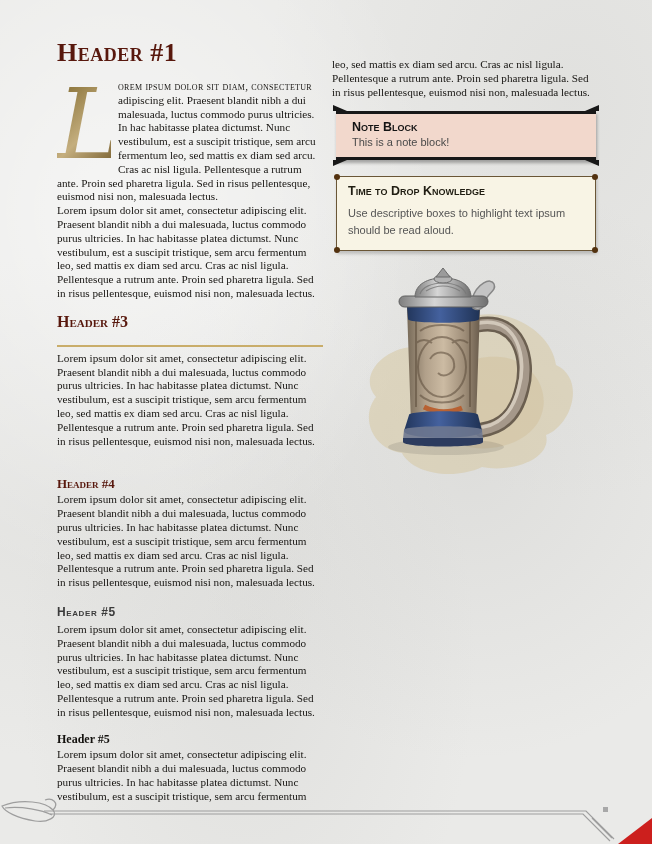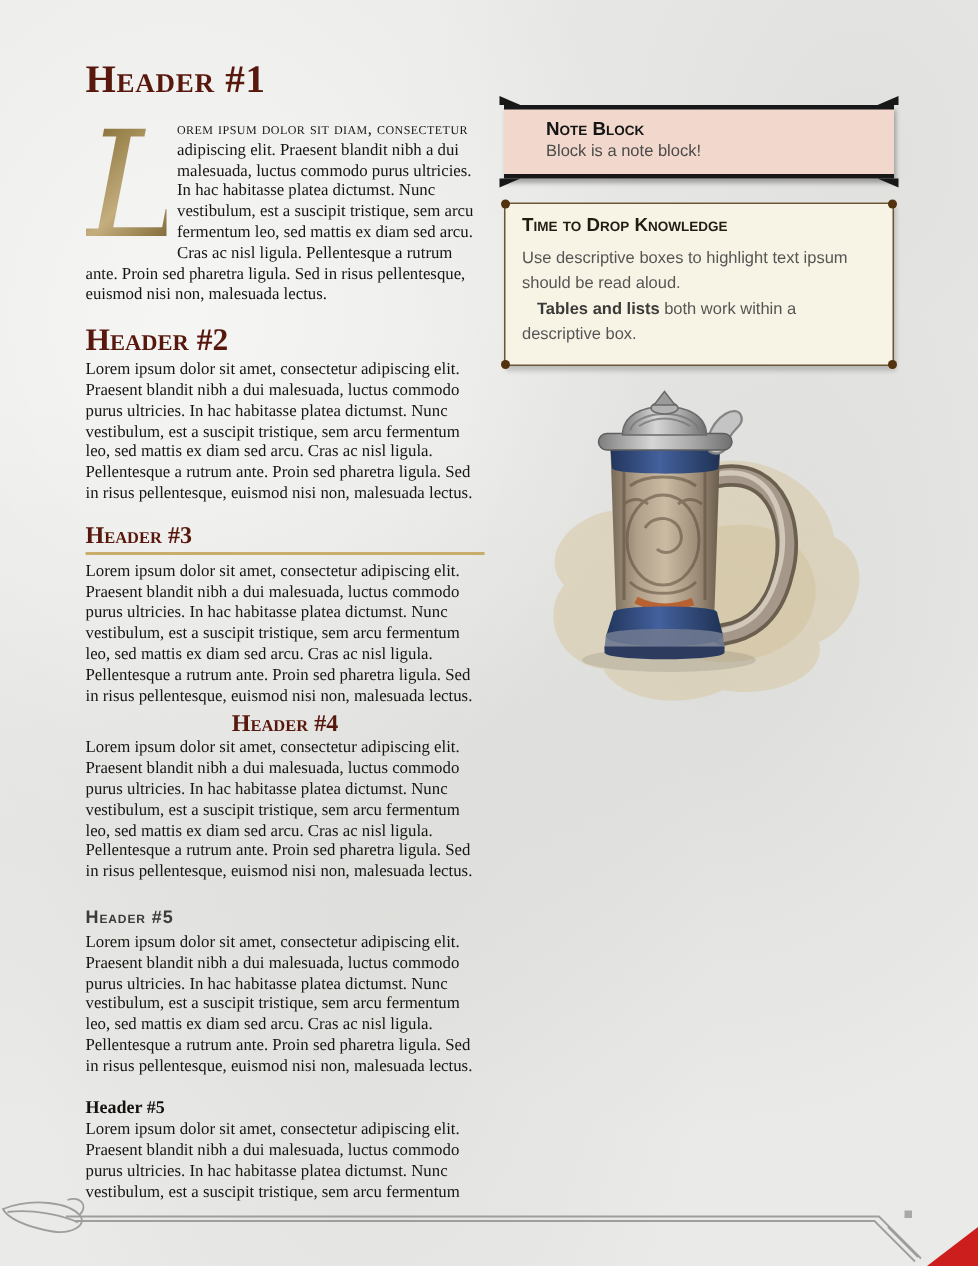--- a/index.html
+++ b/index.html
@@ -20,41 +20,41 @@
   .col { position:absolute; width:266px; }
   .col-left { left:57px; top:40px; }
   .col-right { left:332px; top:58px; }
 
   p.body-text { font-size:11.2px; line-height:13.8px; color:#171512; }
 
   h1,h2,h3,h4 { font-variant:small-caps; font-weight:700; color:#58180D; }
   h1 { font-size:26px; line-height:26px; letter-spacing:.5px; margin-bottom:14px; }
   h2 { font-size:21px; line-height:22px; margin-top:11px; margin-bottom:3px; }
   h3 { font-size:16px; line-height:18px; margin-top:12px; margin-bottom:5px;
-       border-bottom:2px solid #c9ad6a; padding-bottom:1px; }
-  h4 { font-size:16px; line-height:15px; margin-top:4px; margin-bottom:2px;text-align:center; }
+       border-bottom:2px solid #c9ad6a; padding-bottom:14px; }
+  h4 { font-size:13px; line-height:15px; margin-top:28px; margin-bottom:2px; }
   h5 { font-family:"Liberation Sans", sans-serif; font-variant:small-caps;
        font-weight:700; font-size:12px; letter-spacing:.6px; color:#3b3b3b;
        margin-top:15px; margin-bottom:4px; }
   h6 { font-size:12px; font-weight:700; color:#14120f; margin-top:13px; margin-bottom:1px; }
 
   .dropcap {
     float:left; width:54px; height:88px; margin:3px 7px 0 0;
     font-family:"DejaVu Serif", serif; font-style:italic;
     font-size:98px; line-height:82px; text-align:center;
     background:linear-gradient(135deg,#8d763d 10%,#c4ae7e 55%,#7d6535 95%);
     -webkit-background-clip:text; background-clip:text; color:transparent;
   }
   .lead-caps { font-variant:small-caps; letter-spacing:.3px; }
 
   
   .note-block {
     position:relative; background:#f2d8cc;
     border-top:3px solid #181818; border-bottom:3px solid #181818;
-    padding:6px 28px 9px; margin:12px 2px 16px 4px;
+    padding:6px 16px 9px; margin:12px 2px 16px 4px;
     box-shadow:1px 3px 3px rgba(0,0,0,.3);
   }
   .note-title { font-family:"Liberation Sans", sans-serif; font-variant:small-caps;
     font-weight:700; font-size:12.5px; color:#141414; margin-bottom:2px; }
   .note-body { font-family:"Liberation Sans", sans-serif; font-size:11px; color:#4a4a4a; }
   .nc { position:absolute; width:0; height:0; border-style:solid; }
   .nc-tl { top:-9px; left:-3px;  border-width:0 14px 6px 0; border-color:transparent transparent #181818 transparent; }
   .nc-tr { top:-9px; right:-3px; border-width:0 0 6px 14px; border-color:transparent transparent #181818 transparent; }
   .nc-bl { bottom:-9px; left:-3px;  border-width:6px 14px 0 0; border-color:#181818 transparent transparent transparent; }
   .nc-br { bottom:-9px; right:-3px; border-width:6px 0 0 14px; border-color:#181818 transparent transparent transparent; }
@@ -85,56 +85,55 @@
 
   <div class="col col-left">
     <h1>Header #1</h1>
 
     <p class="body-text">
       <span class="dropcap">L</span>
       <span class="lead-caps">orem ipsum dolor sit diam, consectetur</span>
       <span>adipiscing elit. Praesent blandit nibh a dui malesuada, luctus commodo purus ultricies. In hac habitasse platea dictumst. Nunc vestibulum, est a suscipit tristique, sem arcu fermentum leo, sed mattis ex diam sed arcu. Cras ac nisl ligula. Pellentesque a rutrum ante. Proin sed pharetra ligula. Sed in risus pellentesque, euismod nisi non, malesuada lectus.</span>
     </p>
 
-    <h2>Header #2</h2>
     <p class="body-text">Lorem ipsum dolor sit amet, consectetur adipiscing elit. Praesent blandit nibh a dui malesuada, luctus commodo purus ultricies. In hac habitasse platea dictumst. Nunc vestibulum, est a suscipit tristique, sem arcu fermentum leo, sed mattis ex diam sed arcu. Cras ac nisl ligula. Pellentesque a rutrum ante. Proin sed pharetra ligula. Sed in risus pellentesque, euismod nisi non, malesuada lectus.</p>
 
     <h3>Header #3</h3>
     <p class="body-text">Lorem ipsum dolor sit amet, consectetur adipiscing elit. Praesent blandit nibh a dui malesuada, luctus commodo purus ultricies. In hac habitasse platea dictumst. Nunc vestibulum, est a suscipit tristique, sem arcu fermentum leo, sed mattis ex diam sed arcu. Cras ac nisl ligula. Pellentesque a rutrum ante. Proin sed pharetra ligula. Sed in risus pellentesque, euismod nisi non, malesuada lectus.</p>
 
     <h4>Header #4</h4>
     <p class="body-text">Lorem ipsum dolor sit amet, consectetur adipiscing elit. Praesent blandit nibh a dui malesuada, luctus commodo purus ultricies. In hac habitasse platea dictumst. Nunc vestibulum, est a suscipit tristique, sem arcu fermentum leo, sed mattis ex diam sed arcu. Cras ac nisl ligula. Pellentesque a rutrum ante. Proin sed pharetra ligula. Sed in risus pellentesque, euismod nisi non, malesuada lectus.</p>
 
     <h5>Header #5</h5>
     <p class="body-text">Lorem ipsum dolor sit amet, consectetur adipiscing elit. Praesent blandit nibh a dui malesuada, luctus commodo purus ultricies. In hac habitasse platea dictumst. Nunc vestibulum, est a suscipit tristique, sem arcu fermentum leo, sed mattis ex diam sed arcu. Cras ac nisl ligula. Pellentesque a rutrum ante. Proin sed pharetra ligula. Sed in risus pellentesque, euismod nisi non, malesuada lectus.</p>
 
     <h6>Header #5</h6>
     <p class="body-text">Lorem ipsum dolor sit amet, consectetur adipiscing elit. Praesent blandit nibh a dui malesuada, luctus commodo purus ultricies. In hac habitasse platea dictumst. Nunc vestibulum, est a suscipit tristique, sem arcu fermentum</p>
   </div>
 
   <div class="col col-right">
+    <p class="body-text">leo, sed mattis ex diam sed arcu. Cras ac nisl ligula. Pellentesque a rutrum ante. Proin sed pharetra ligula. Sed in risus pellentesque, euismod nisi non, malesuada lectus.</p>
 
     <div class="note-block">
       <span class="nc nc-tl"></span>
       <span class="nc nc-tr"></span>
       <span class="nc nc-bl"></span>
       <span class="nc nc-br"></span>
       <div class="note-title">Note Block</div>
-      <div class="note-body">Block is a note block!</div>
+      <div class="note-body">This is a note block!</div>
     </div>
 
     <div class="desc-box">
       <span class="dot dot-tl"></span>
       <span class="dot dot-tr"></span>
       <span class="dot dot-bl"></span>
       <span class="dot dot-br"></span>
       <div class="desc-title">Time to Drop Knowledge</div>
       <div class="desc-body">
         <span>Use descriptive boxes to highlight text ipsum should be read aloud.</span>
-        <span class="indent"><b>Tables and lists</b><span> both work within a descriptive box.</span></span>
       </div>
     </div>
 
     <div class="stein-wrap">
       <svg width="232" height="212" viewBox="0 0 232 212">
         <defs>
           <linearGradient id="bodyg" x1="0" y1="0" x2="1" y2="0">
             <stop offset="0" stop-color="#776a58"></stop>
               <stop offset=".25" stop-color="#b1a08a"></stop>
             <stop offset=".5" stop-color="#ccbba3"></stop>

